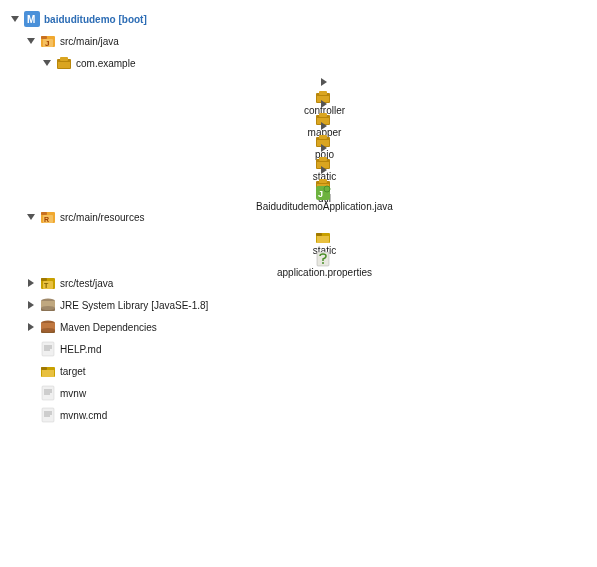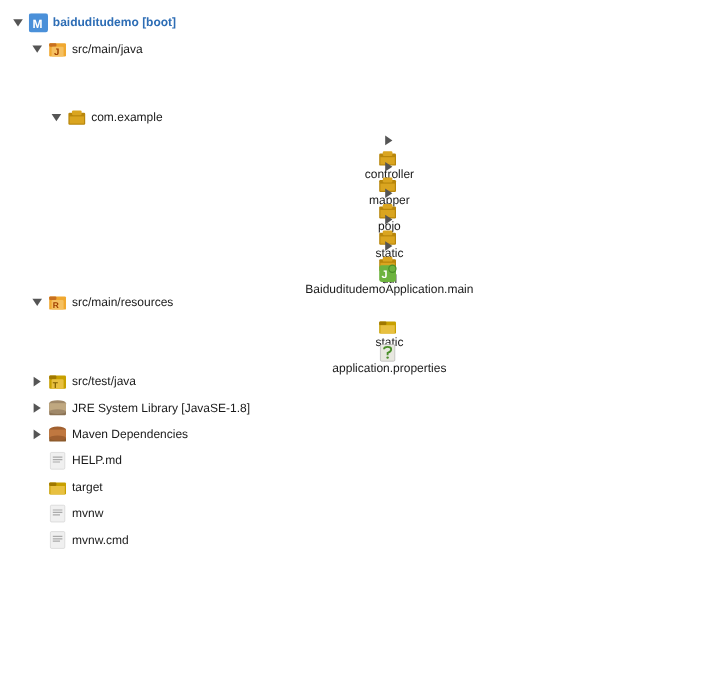--- a/index.html
+++ b/index.html
@@ -25,21 +25,21 @@
     .tree-item {
       display: flex;
       align-items: center;
       height: 22px;
       white-space: nowrap;
       padding: 1px 0;
       cursor: default;
     }
     .indent-0 { padding-left: 4px; }
     .indent-1 { padding-left: 20px; }
-    .indent-2 { padding-left: 36px; margin-top: 35px; }
+    .indent-2 { padding-left: 36px; }
     .indent-3 { padding-left: 52px; flex-direction: column; }
 
     .arrow {
       display: inline-flex;
       align-items: center;
       justify-content: center;
       width: 14px;
       height: 14px;
       margin-right: 2px;
       flex-shrink: 0;
@@ -192,21 +192,21 @@
 
   <div class="tree-item indent-3">
     <span class="arrow-spacer"></span>
     <span class="icon">
       <svg width="16" height="16" viewBox="0 0 16 16">
         <rect x="1" y="1" width="14" height="14" rx="2" fill="#6db33f"></rect>
         <text x="3" y="12" font-family="Arial" font-size="9" font-weight="bold" fill="white">J</text>
         <circle cx="12" cy="4" r="3" fill="#6db33f" stroke="#4a8f2a" stroke-width="1"></circle>
       </svg>
     </span>
-    <span class="label">BaiduditudemoApplication.main</span>
+    <span class="label">BaiduditudemoApplication.java</span>
   </div>
 
   <div class="tree-item indent-1">
     <span class="arrow arrow-down"></span>
     <span class="icon">
       <svg width="16" height="16" viewBox="0 0 16 16">
         <rect x="1" y="3" width="14" height="11" rx="1" fill="#f0a830"></rect>
         <rect x="1" y="3" width="6" height="3" rx="1" fill="#c87020"></rect>
         <rect x="3" y="6" width="10" height="8" rx="1" fill="#f5c060"></rect>
         <text x="4" y="13" font-family="Arial" font-size="7" font-weight="bold" fill="#a04000">R</text>

